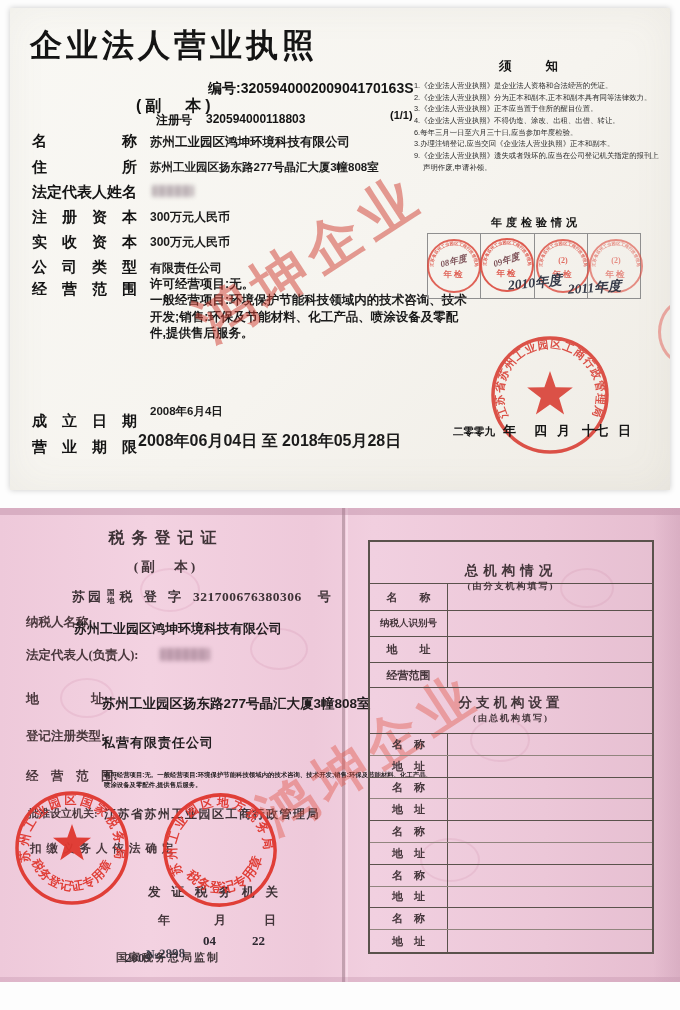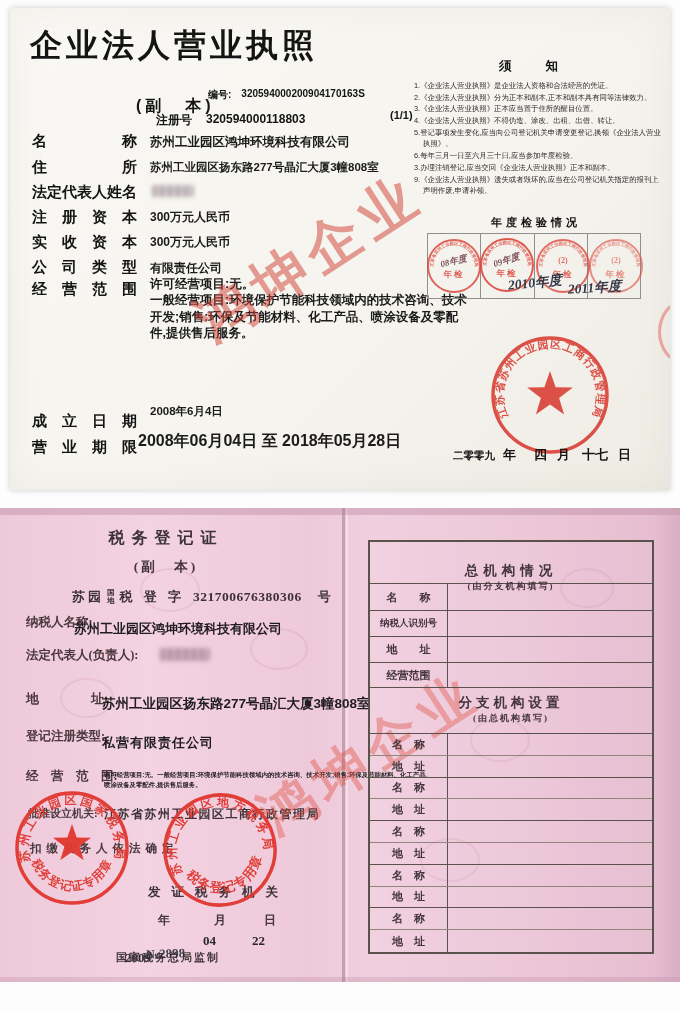--- a/index.html
+++ b/index.html
@@ -46,21 +46,21 @@
 <body>
 
 <div class="canvas">
 
   <div class="doc1">
 
     <div class="abs" style="left:20px;top:16px;font-size:32px;font-weight:700;letter-spacing:4px;">企业法人营业执照</div>
 
     <div class="abs" style="left:126px;top:88px;font-size:16px;font-weight:700;letter-spacing:4px;">(副　本)</div>
 
-    <div class="abs" style="left:198px;top:80px;font-size:10px;font-weight:700;display:flex;gap:10px;">
+    <div class="abs" style="left:198px;top:72px;font-size:14px;font-weight:700;display:flex;">
       <span>编号:</span>
       <span>320594000200904170163S</span>
     </div>
 
     <div class="abs" style="left:348px;top:101px;font-size:11px;font-weight:700;padding-left:32px;">(1/1)</div>
 
     <div class="abs" style="left:146px;top:104px;font-size:12px;font-weight:700;display:flex;gap:14px;">
       <span>注册号</span>
       <span>320594000118803</span>
     </div>
@@ -87,21 +87,20 @@
     <div class="abs d1-label" style="left:22px;top:430px;">营　业　期　限</div>
     <div class="abs d1-val" style="left:128px;top:423px;font-size:16px;text-align:center;">2008年06月04日 至 2018年05月28日</div>
 
     <div class="abs" style="left:400px;top:50px;width:240px;text-align:center;font-size:12.5px;font-weight:700;letter-spacing:3px;">须　　知</div>
 
     <div class="abs" style="left:404px;top:72px;width:252px;font-size:7.4px;line-height:1.58;color:#2a2a2a;">
       <div class="notice-item">1.《企业法人营业执照》是企业法人资格和合法经营的凭证。</div>
       <div class="notice-item">2.《企业法人营业执照》分为正本和副本,正本和副本具有同等法律效力。</div>
       <div class="notice-item">3.《企业法人营业执照》正本应当置于住所的醒目位置。</div>
       <div class="notice-item">4.《企业法人营业执照》不得伪造、涂改、出租、出借、转让。</div>
-      <div class="notice-item">5.登记事项发生变化,应当向公司登记机关申请变更登记,换领《企业法人营业执照》。</div>
       <div class="notice-item">6.每年三月一日至六月三十日,应当参加年度检验。</div>
       <div class="notice-item">3.办理注销登记,应当交回《企业法人营业执照》正本和副本。</div>
       <div class="notice-item">9.《企业法人营业执照》遗失或者毁坏的,应当在公司登记机关指定的报刊上声明作废,申请补领。</div>
     </div>
 
     <div class="abs" style="left:420px;top:207px;width:212px;text-align:center;font-size:11px;font-weight:700;letter-spacing:4px;">年度检验情况</div>
 
     <div class="abs insp-table" style="left:417px;top:225px;width:212px;height:64px;">
       <div class="insp-cell">
         <svg width="60" height="60" viewBox="0 0 60 60" style="position:absolute;left:-4px;top:2px;opacity:.85;">
@@ -161,21 +160,21 @@
         <textPath href="#bigring" startOffset="50%" text-anchor="middle">江苏省苏州工业园区工商行政管理局</textPath>
       </text>
       <polygon fill="#d94036" points="64,40 69.64,56.23 86.83,56.58 73.13,66.97 78.11,83.42 64,73.6 49.89,83.42 54.87,66.97 41.17,56.58 58.36,56.23"></polygon>
     </svg>
 
     <div class="abs" style="left:443px;top:414px;display:flex;align-items:baseline;font-weight:700;">
       <span style="font-size:10.5px;">二零零九</span>
       <span style="font-size:13px;margin-left:8px;">年</span>
       <span style="font-size:13px;margin-left:18px;">四</span>
       <span style="font-size:13px;margin-left:10px;">月</span>
-      <span style="font-size:13px;margin-left:12px;margin-top:24px;">十七</span>
+      <span style="font-size:13px;margin-left:12px;">十七</span>
       <span style="font-size:13px;margin-left:10px;">日</span>
     </div>
 
     <div class="abs wm" style="left:135px;top:213px;width:330px;transform:rotate(-33deg);font-size:56px;letter-spacing:8px;color:rgba(208,60,48,.5);">鸿坤企业</div>
 
     <div class="abs" style="left:648px;top:292px;width:46px;height:58px;border:3px solid rgba(225,80,70,.45);border-radius:50%;"></div>
   </div>
 
   <div class="doc2">
 

